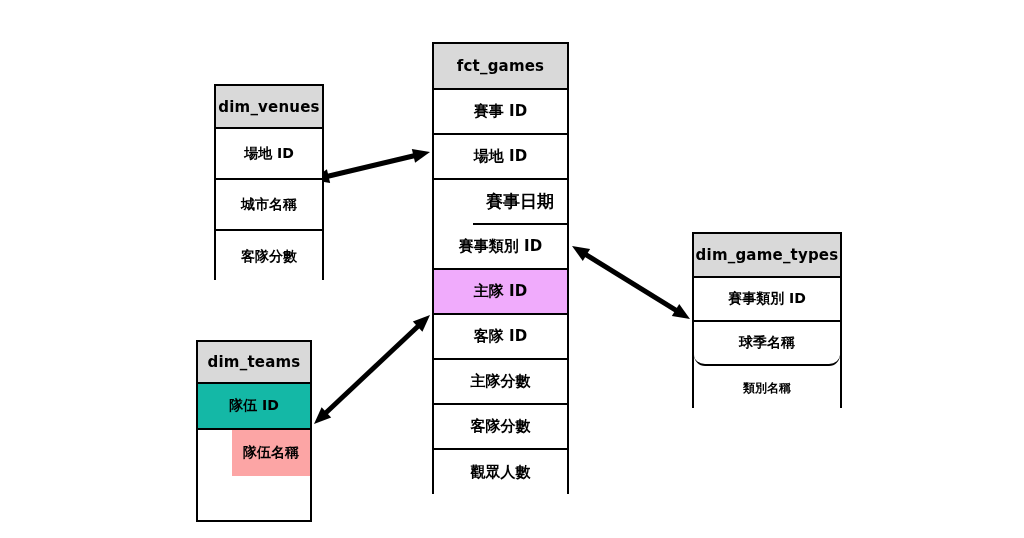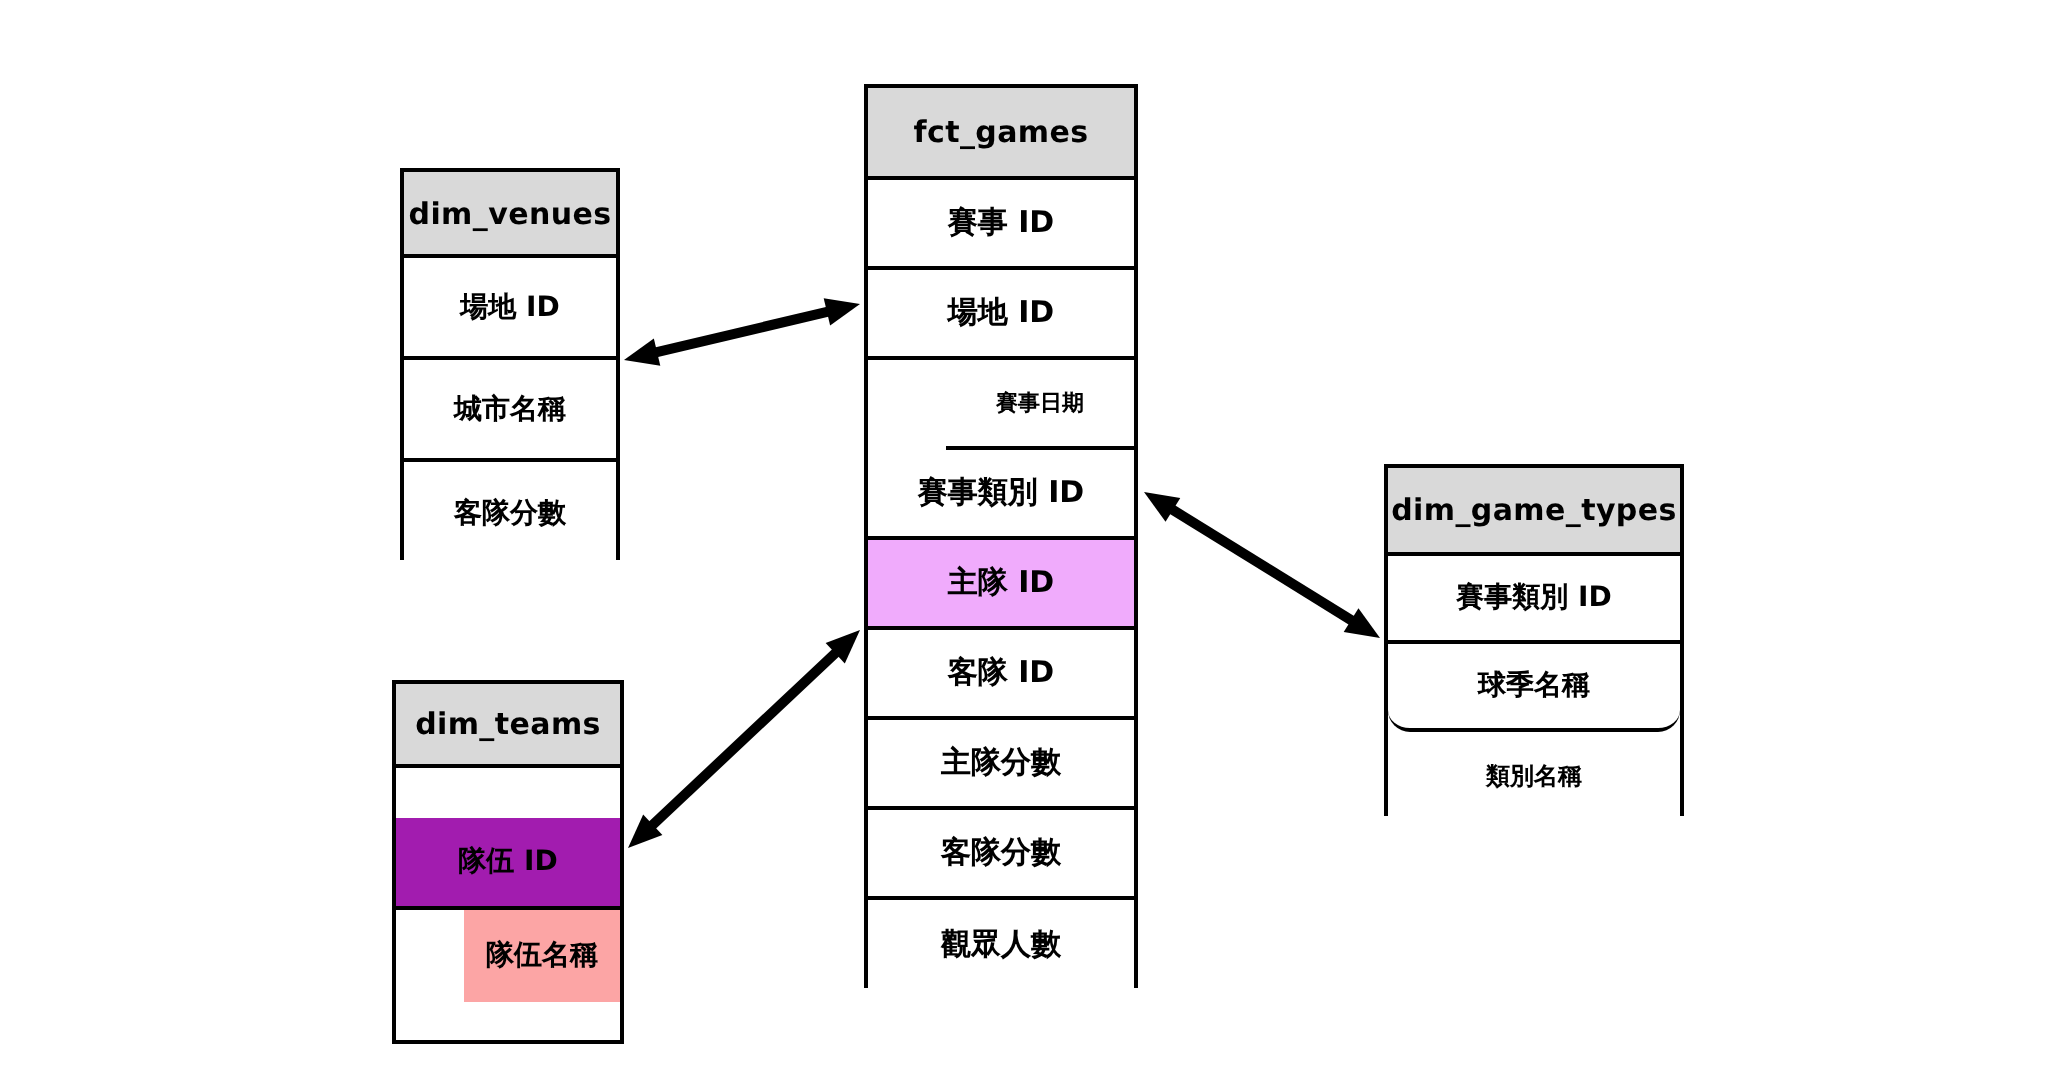--- a/index.html
+++ b/index.html
@@ -82,37 +82,37 @@
         <polygon points="690,319 679.2256274749489,304.1032588566685 671.8601366919374,316.00912067030356" fill="#000000"></polygon>
         <polygon points="572,246 582.7743725250511,260.8967411433315 590.1398633080626,248.99087932969647" fill="#000000"></polygon>
       </g>
     </svg>
 
   <div id="tables-layer">
       <div class="er-table" style="left: 432px; top: 42px; width: 137px; height: 452px; border-color: rgb(0, 0, 0);">
         <div class="er-header" style="height: 46px; font-size: 15px; background: rgb(217, 217, 217); border-bottom-color: rgb(0, 0, 0);">fct_games</div>
         <div class="er-row" style="height: 45px; font-size: 15px; background: rgb(255, 255, 255); border-bottom-color: rgb(0, 0, 0);">賽事 ID</div>
         <div class="er-row" style="height: 45px; font-size: 15px; background: rgb(255, 255, 255); border-bottom-color: rgb(0, 0, 0);">場地 ID</div>
-        <div class="er-row" style="height: 45px; font-size: 11px; background: rgb(255, 255, 255); border-bottom-color: rgb(0, 0, 0); margin-left: 39px;">賽事日期</div>
+        <div class="er-row" style="height: 45px; font-size: 17px; background: rgb(255, 255, 255); border-bottom-color: rgb(0, 0, 0); margin-left: 39px;">賽事日期</div>
         <div class="er-row" style="height: 45px; font-size: 15px; background: rgb(255, 255, 255); border-bottom-color: rgb(0, 0, 0);">賽事類別 ID</div>
         <div class="er-row" style="height: 45px; font-size: 15px; background: #f0abfc; border-bottom-color: rgb(0, 0, 0);">主隊 ID</div>
         <div class="er-row" style="height: 45px; font-size: 15px; background: rgb(255, 255, 255); border-bottom-color: rgb(0, 0, 0);">客隊 ID</div>
         <div class="er-row" style="height: 45px; font-size: 15px; background: rgb(255, 255, 255); border-bottom-color: rgb(0, 0, 0);">主隊分數</div>
         <div class="er-row" style="height: 45px; font-size: 15px; background: rgb(255, 255, 255); border-bottom-color: rgb(0, 0, 0);">客隊分數</div>
         <div class="er-row" style="height: 45px; font-size: 15px; background: rgb(255, 255, 255); border-bottom-color: rgb(0, 0, 0);">觀眾人數</div>
       </div>
-      <div class="er-table" style="left: 200px; top: 84px; width: 110px; height: 196px; border-color: rgb(0, 0, 0);">
+      <div class="er-table" style="left: 214px; top: 84px; width: 110px; height: 196px; border-color: rgb(0, 0, 0);">
         <div class="er-header" style="height: 43px; font-size: 15px; background: rgb(217, 217, 217); border-bottom-color: rgb(0, 0, 0);">dim_venues</div>
         <div class="er-row" style="height: 51px; font-size: 14px; background: rgb(255, 255, 255); border-bottom-color: rgb(0, 0, 0);">場地 ID</div>
         <div class="er-row" style="height: 51px; font-size: 14px; background: rgb(255, 255, 255); border-bottom-color: rgb(0, 0, 0);">城市名稱</div>
         <div class="er-row" style="height: 51px; font-size: 14px; background: rgb(255, 255, 255); border-bottom-color: rgb(0, 0, 0);">客隊分數</div>
       </div>
       <div class="er-table" style="left: 196px; top: 340px; width: 116px; height: 182px; border-color: rgb(0, 0, 0);">
         <div class="er-header" style="height: 42px; font-size: 15px; background: rgb(217, 217, 217); border-bottom-color: rgb(0, 0, 0);">dim_teams</div>
-        <div class="er-row" style="height: 46px; font-size: 14px; background: #a21caf; border-bottom-color: rgb(0, 0, 0); margin-top: 25px;">隊伍 ID</div>
+        <div class="er-row" style="height: 46px; font-size: 14px; background: #14b8a6; border-bottom-color: rgb(0, 0, 0);">隊伍 ID</div>
         <div class="er-row" style="height: 46px; font-size: 14px; background: #fca5a5; border-bottom-color: rgb(0, 0, 0); margin-left: 34px;">隊伍名稱</div>
       </div>
       <div class="er-table" style="left: 692px; top: 232px; width: 150px; height: 176px; border-color: rgb(0, 0, 0);">
         <div class="er-header" style="height: 44px; font-size: 15px; background: rgb(217, 217, 217); border-bottom-color: rgb(0, 0, 0);">dim_game_types</div>
         <div class="er-row" style="height: 44px; font-size: 14px; background: rgb(255, 255, 255); border-bottom-color: rgb(0, 0, 0);">賽事類別 ID</div>
         <div class="er-row" style="height: 44px; font-size: 14px; background: rgb(255, 255, 255); border-bottom-color: rgb(0, 0, 0); border-radius: 11px;">球季名稱</div>
         <div class="er-row" style="height: 44px; font-size: 12px; background: rgb(255, 255, 255); border-bottom-color: rgb(0, 0, 0);">類別名稱</div>
       </div>
     </div>
 

